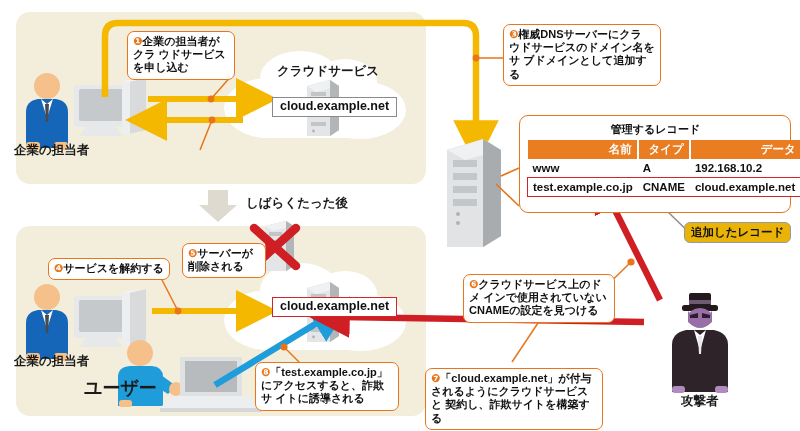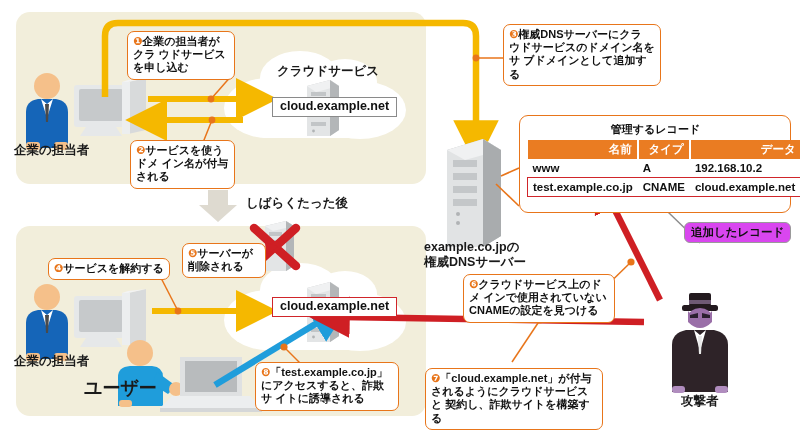--- a/index.html
+++ b/index.html
@@ -6,21 +6,21 @@
   body{width:800px;height:431px;position:relative;overflow:hidden;
        font-family:"Liberation Sans","DejaVu Sans",sans-serif;}
   #stage{position:absolute;inset:0;width:800px;height:431px;}
   .panel{position:absolute;background:#f2eedb;border-radius:14px;}
   .svg-layer{position:absolute;left:0;top:0;width:800px;height:431px;pointer-events:none;}
   .lbl{position:absolute;font-weight:bold;color:#1a1a1a;white-space:pre;line-height:1.18;}
   .callout{position:absolute;background:#ffffff;border:1.6px solid #e8751a;
            border-radius:7px;color:#111;font-weight:bold;line-height:1.2;
            padding:3px 5px 4px 5px;box-sizing:border-box;}
   .num{color:#e8751a;font-weight:bold;}
-  .plainbox{position:absolute;background:#d946ef;border:1.5px solid #9a9a9a;
+  .plainbox{position:absolute;background:#eab308;border:1.5px solid #9a9a9a;
             border-radius:6px;color:#111;font-weight:bold;padding:2px 6px;
             box-sizing:border-box;white-space:nowrap;}
   .domainbox{position:absolute;background:#ffffff;border:1.6px solid #8a8a8a;
              color:#111;font-weight:bold;padding:2px 7px;box-sizing:border-box;
              white-space:nowrap;line-height:1.1;}
   .domainbox.red{border-color:#d0252a;border-width:1.8px;}
   
   #record-card{position:absolute;background:#ffffff;border:1.8px solid #e8751a;
                border-radius:9px;box-sizing:border-box;padding:5px 7px 7px 7px;}
   #record-card .cardtitle{font-weight:bold;font-size:11px;color:#111;margin:1px 0 3px 1px;text-align:center;}
@@ -234,40 +234,34 @@
   <div class="attacker-circle" style="left:634px;top:280px;width:134px;height:134px;z-index:-1;"></div>
 
   <div class="lbl" style="left:14px;top:143px;font-size:12.5px;">企業の担当者</div>
 
   <div class="lbl" style="left:277px;top:64px;font-size:12.5px;">クラウドサービス</div>
 
   <div class="domainbox" style="left:272px;top:97px;font-size:12.5px;">cloud.example.net</div>
 
   <div class="lbl" style="left:246px;top:196px;font-size:12.5px;">しばらくたった後</div>
 
-  <div class="lbl" style="left:424px;top:240px;font-size:12.5px;">example.co.jpの
-権威DNSサーバー</div>
 
   <div class="lbl" style="left:14px;top:354px;font-size:12.5px;">企業の担当者</div>
 
   <div class="lbl" style="left:84px;top:378px;font-size:18px;">ユーザー</div>
 
   <div class="domainbox red" style="left:272px;top:297px;font-size:12.5px;">cloud.example.net</div>
 
   <div class="lbl" style="left:681px;top:394px;font-size:12.5px;">攻撃者</div>
 
   <div class="callout" style="left:127px;top:31px;width:108px;font-size:11px;">
     <span class="num">❶</span><span>企業の担当者がクラ
 ウドサービスを申し込む</span>
   </div>
 
-  <div class="callout" style="left:130px;top:140px;width:105px;font-size:11px;">
-    <span class="num">❷</span><span>サービスを使うドメ
-イン名が付与される</span>
-  </div>
 
   <div class="callout" style="left:503px;top:24px;width:158px;font-size:11px;">
     <span class="num">❸</span><span>権威DNSサーバーにクラ
 ウドサービスのドメイン名をサ
 ブドメインとして追加する</span>
   </div>
 
   <div class="callout" style="left:48px;top:258px;width:122px;font-size:11px;">
     <span class="num">❹</span><span>サービスを解約する</span>
   </div>

